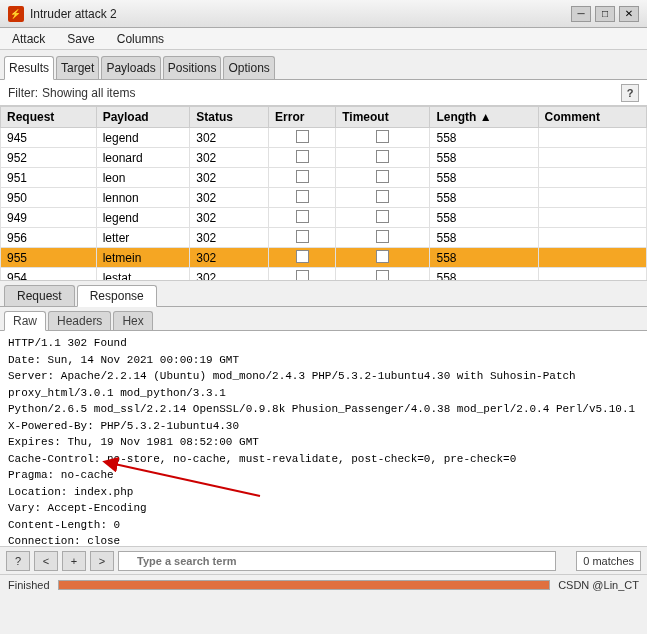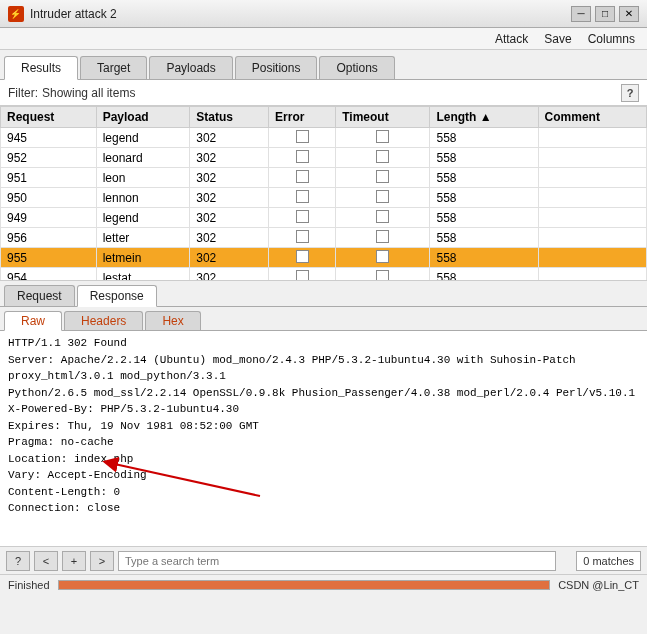--- a/index.html
+++ b/index.html
@@ -22,36 +22,35 @@
     .title-btn { width: 20px; height: 16px; background: #d0d0d0; border: 1px solid #999; cursor: pointer; display: flex; align-items: center; justify-content: center; font-size: 10px; }
 
     
     .menu-bar {
       background: #f5f5f5;
       height: 22px;
       display: flex;
       align-items: center;
       padding: 0 4px;
       border-bottom: 1px solid #ccc;
-      gap: 0;
-      justify-content: flex-end;
+      gap: 6px;
     }
     .menu-item { padding: 2px 8px; font-size: 12px; cursor: pointer; color: #222; }
 
     
     .tab-bar {
       background: #f0f0f0;
       height: 30px;
       display: flex;
       align-items: flex-end;
       padding: 0 4px;
       border-bottom: 1px solid #aaa;
     }
     .tab {
-      padding: 4px 16px;
+      padding: 4px 4px;
       font-size: 12px;
       background: #d8d8d8;
       border: 1px solid #aaa;
       border-bottom: none;
       cursor: pointer;
       margin-right: 2px;
       color: #222;
       border-radius: 3px 3px 0 0;
     }
     .tab.active { background: #ffffff; font-weight: normal; border-bottom: 1px solid white; margin-bottom: -1px; }
@@ -133,29 +132,29 @@
     
     .sub-tab-bar {
       background: #f0f0f0;
       height: 24px;
       display: flex;
       align-items: flex-end;
       padding: 0 4px;
       border-bottom: 1px solid #aaa;
     }
     .sub-tab {
-      padding: 2px 16px;
+      padding: 2px 8px;
       font-size: 12px;
       background: #d8d8d8;
       border: 1px solid #aaa;
       border-bottom: none;
       cursor: pointer;
       margin-right: 2px;
       border-radius: 3px 3px 0 0;
-      color: #c2410c;
+      color: #404040;
     }
     .sub-tab.active { background: #ffffff; border-bottom: 1px solid white; margin-bottom: -1px; }
 
     
     .response-area {
       background: white;
       height: 215px;
       overflow-y: auto;
       overflow-x: hidden;
       padding: 4px 8px;
@@ -182,24 +181,25 @@
       background: #e0e0e0;
       border: 1px solid #aaa;
       cursor: pointer;
       display: flex; align-items: center; justify-content: center;
       font-size: 11px; color: #333;
     }
     .search-input {
       flex: 1;
       height: 20px;
       border: 1px solid #aaa;
-      padding: 0 6px;
+      padding: 0 18px;
       font-size: 11px;
       color: #888;
       background: white;
+      font-weight: bold;
     }
     .match-count {
       font-size: 11px;
       color: #333;
       white-space: nowrap;
       padding: 0 6px;
       border: 1px solid #aaa;
       background: white;
       height: 20px;
       display: flex; align-items: center; margin-left: 16px;
@@ -372,24 +372,26 @@
 
 <div class="sub-tab-bar">
   <div class="sub-tab active">Raw</div>
   <div class="sub-tab">Headers</div>
   <div class="sub-tab">Hex</div>
 </div>
 
 <div class="response-area" id="response-area">
     <div>
       <p>HTTP/1.1 302 Found</p>
+      <p>Date: Sun, 14 Nov 2021 00:00:19 GMT</p>
       <p>Server: Apache/2.2.14 (Ubuntu) mod_mono/2.4.3 PHP/5.3.2-1ubuntu4.30 with Suhosin-Patch proxy_html/3.0.1 mod_python/3.3.1</p>
       <p>Python/2.6.5 mod_ssl/2.2.14 OpenSSL/0.9.8k Phusion_Passenger/4.0.38 mod_perl/2.0.4 Perl/v5.10.1</p>
       <p>X-Powered-By: PHP/5.3.2-1ubuntu4.30</p>
       <p>Expires: Thu, 19 Nov 1981 08:52:00 GMT</p>
+      <p>Cache-Control: no-store, no-cache, must-revalidate, post-check=0, pre-check=0</p>
       <p>Pragma: no-cache</p>
       <p>Location: index.php</p>
       <p>Vary: Accept-Encoding</p>
       <p>Content-Length: 0</p>
       <p>Connection: close</p>
     </div>
 
   <svg class="arrow-svg" style="position:absolute; left:0; top:0; width:100%; height:100%; overflow:visible; pointer-events:none;">
     <defs>
       <marker id="arrowhead" markerWidth="8" markerHeight="8" refX="4" refY="4" orient="auto">

